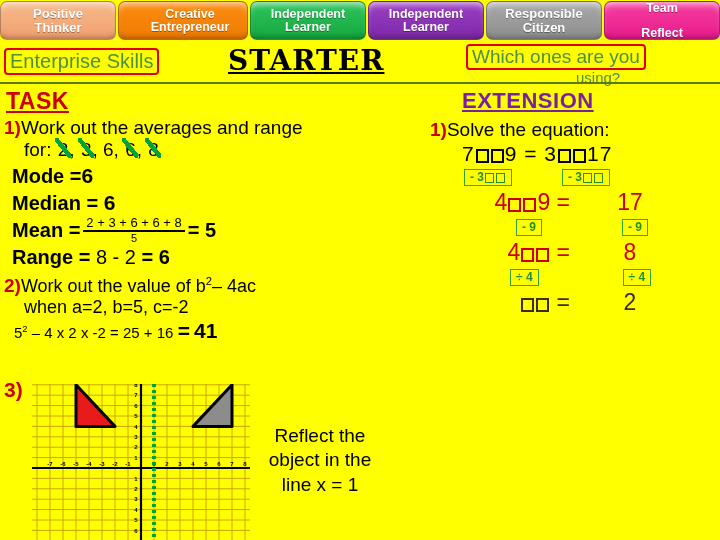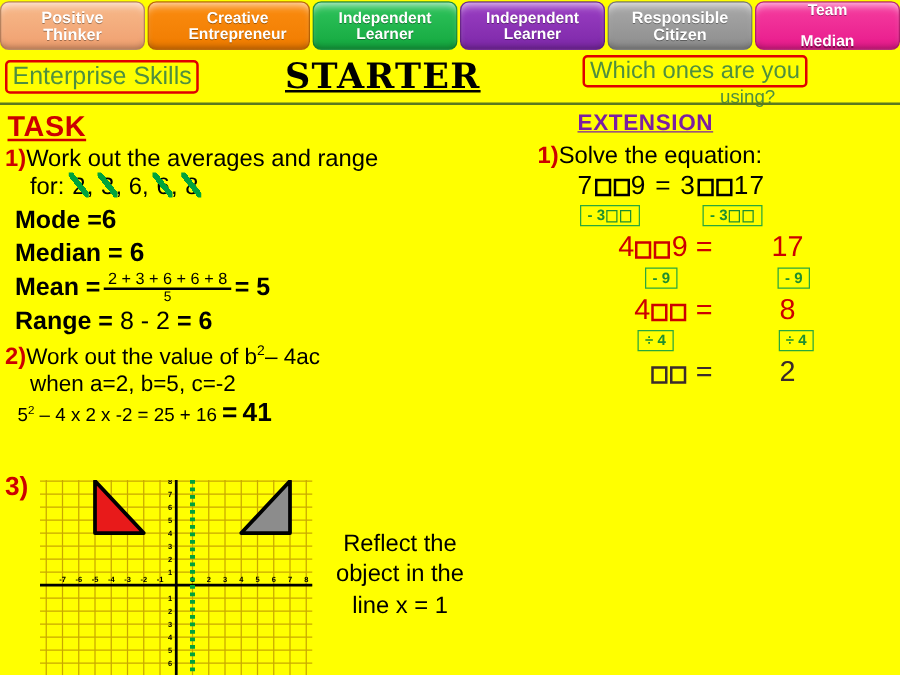--- a/index.html
+++ b/index.html
@@ -120,21 +120,21 @@
   #grid-wrap { position:absolute; left:32px; top:384px; width:218px; height:156px; }
   #reflect-text {
     position:absolute; left:250px; top:424px; width:140px;
     text-align:center; font-size:19px; color:#000; line-height:1.28;
   }
 
   
   #right { position:absolute; left:420px; top:86px; width:300px; }
   #ext-hd {
     margin:2px 0 0 42px;
-    font-size:18px; font-weight:bold; color:#7b1fa2;
+    font-size:22px; font-weight:bold; color:#7b1fa2;
     text-decoration:underline; letter-spacing:.5px;
   }
   #e1 { margin:5px 0 0 10px; font-size:19px; color:#000; }
   #e-eq { margin:1px 0 0 42px; font-size:21px; color:#000; letter-spacing:1px; }
   .tofu {
     display:inline-block; width:13px; height:14px;
     border:2px solid currentColor; vertical-align:-2px; margin:0 1px;
   }
   .tofu-sm { width:9px; height:10px; border-width:1.5px; vertical-align:0; margin:0 1px; }
 
@@ -170,21 +170,21 @@
   <div class="skill-btn sb3">
     <span>Independent</span>
     <span>Learner</span>
   </div>
   <div class="skill-btn sb4">
     <span>Responsible</span>
     <span>Citizen</span>
   </div>
   <div class="skill-btn sb5">
     <span>Team</span>
-    <span>Median</span>
+    <span>Reflect</span>
   </div>
 </div>
 
 <div id="title-row">
   <div id="starter">STARTER</div>
   <div id="enterprise-box">Enterprise Skills</div>
   <div id="which-box">Which ones are you</div>
   <div id="using">using?</div>
 </div>
 <div id="divider"></div>

